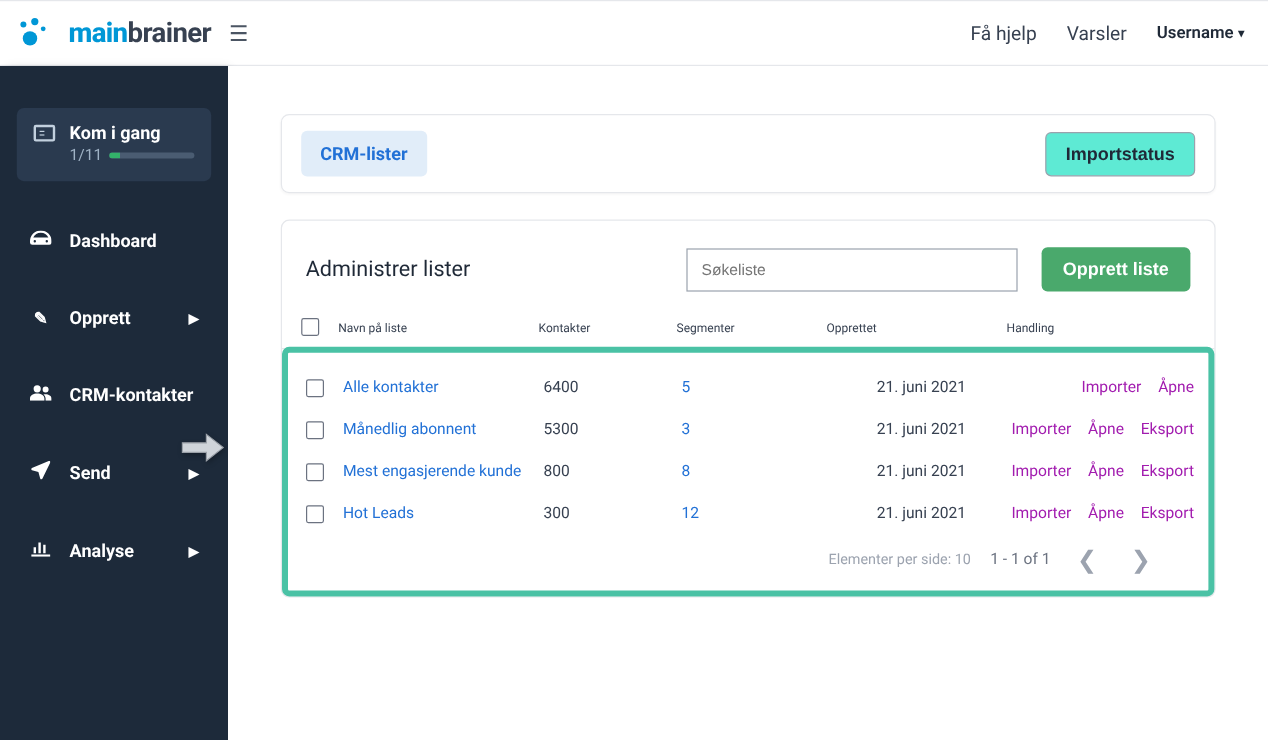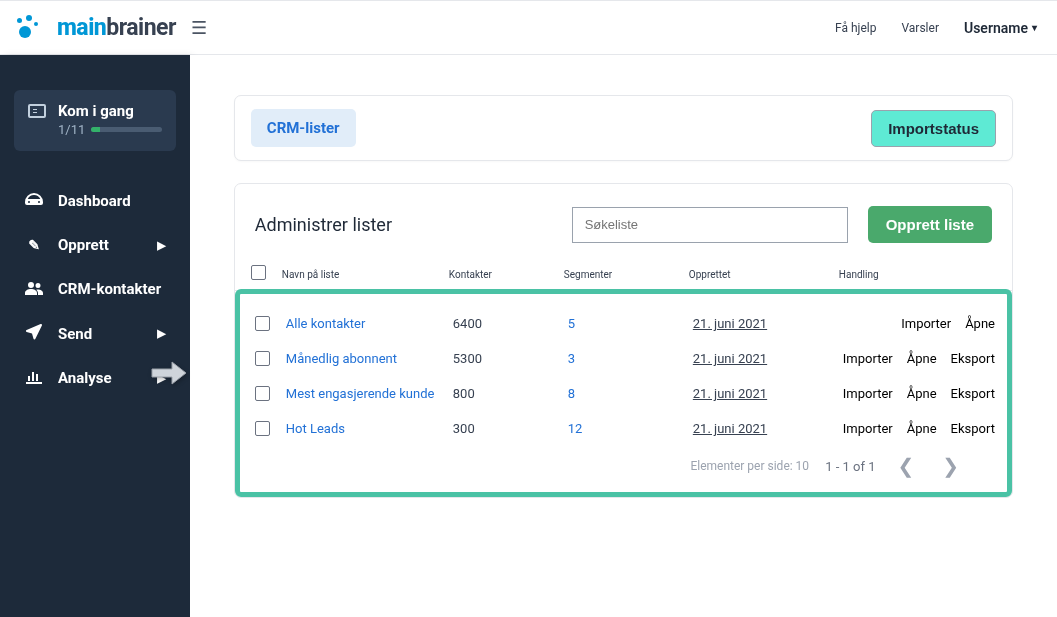--- a/index.html
+++ b/index.html
@@ -10,36 +10,36 @@
 .logo-dots { position: relative; width: 26px; height: 26px; }
 .logo-dots span { position: absolute; border-radius: 50%; background: #0097d6; }
 .d1 { width: 6px; height: 6px; left: 11px; top: 0; }
 .d2 { width: 5px; height: 5px; left: 2px; top: 3px; }
 .d3 { width: 12px; height: 12px; left: 4px; top: 11px; }
 .d4 { width: 4px; height: 4px; left: 19px; top: 7px; }
 .logo-text { font-size: 23px; font-weight: 700; color: #374151; letter-spacing: -0.5px; }
 .logo-text b { color: #0097d6; font-weight: 800; }
 .hamburger { margin-left: 15px; color: #4b5563; font-size: 18px; cursor: pointer; }
 .topbar-spacer { flex: 1; }
-.top-link { color: #374151; font-size: 12px; margin-right: 25px; cursor: pointer; text-align: center; }
+.top-link { color: #374151; font-size: 16px; margin-right: 25px; cursor: pointer; text-align: center; }
 .user-menu { color: #1f2937; font-size: 14px; font-weight: 600; cursor: pointer; display: flex; align-items: center; gap: 4px; margin-right: 10px; }
 .caret { font-size: 10px; }
 
 .layout { display: flex; height: calc(617px - 55px); }
 .sidebar { width: 226px; background: #1d2a3a; padding: 35px 14px 0 14px; color: #fff; box-shadow: 4px 0 8px -2px rgba(0,0,0,0.15); }
 .onboard { background: #2a3a4f; border-radius: 6px; padding: 12px 14px 14px 14px; display: flex; align-items: flex-start; gap: 12px; }
 .onboard-icon { width: 18px; height: 14px; border: 2px solid #c2d0de; border-radius: 2px; position: relative; margin-top: 2px; flex-shrink: 0; }
 .onboard-icon::before { content: ""; position: absolute; left: 3px; top: 3px; width: 4px; height: 1px; background: #c2d0de; box-shadow: 0 3px #c2d0de; }
 .onboard-body { flex: 1; }
 .onboard-title { font-size: 15px; font-weight: 700; }
 .onboard-sub { font-size: 13px; color: #9fb2c5; margin-top: 2px; display: flex; align-items: center; gap: 6px; }
 .prog { flex: 1; height: 5px; background: #4a5c72; border-radius: 3px; overflow: hidden; }
 .prog i { display: block; height: 100%; width: 12%; background: #33b26a; }
 
-.nav { margin-top: 30px; display: flex; flex-direction: column; gap: 4px; }
+.nav { margin-top: 30px; display: flex; flex-direction: column; gap: 24px; }
 .nav-item { display: flex; align-items: center; gap: 14px; color: #fff; font-size: 15px; font-weight: 700; padding: 11px 10px; border-radius: 5px; cursor: pointer; }
 .nav-item .icn { width: 20px; text-align: center; font-size: 14px; }
 .nav-item .exp { margin-left: auto; font-size: 11px; color: #fff; }
 
 .main { flex: 1; background: #fff; padding: 40px 44px 20px 44px; position: relative; }
 .box1 { background: #fff; border: 1px solid #e5e7eb; border-radius: 7px; padding: 13px 16px; display: flex; align-items: center; box-shadow: 0 1px 2px rgba(0,0,0,0.03); }
 .pill { background: #e1edf9; color: #2271d6; font-size: 15px; font-weight: 700; padding: 10px 16px; border-radius: 5px; }
 .btn-import { margin-left: auto; border: 1px solid #9aa2ad; border-radius: 5px; background: #5eead4; font-weight: 700; font-size: 15px; color: #1f2937; padding: 9px 16px; cursor: pointer; }
 
 .box2 { background: #fff; border: 1px solid #e5e7eb; border-radius: 7px; margin-top: 22px; position: relative; }
@@ -54,23 +54,23 @@
 .col-kont { width: 115px; }
 .col-seg { width: 125px; }
 .col-opp { width: 150px; }
 .col-hand { flex: 1; }
 
 .highlight { border: 5px solid #4ac2a5; border-radius: 6px; margin: -2px 0 0 0; padding: 12px 12px 6px 12px; }
 .row { display: flex; align-items: center; padding: 10px 0 10px 0; font-size: 13px; color: #374151; }
 .row .cb { margin-left: 3px; }
 .row .col-name { color: #2271d6; cursor: pointer; }
 .row .col-seg span { color: #2271d6; cursor: pointer; }
-.row .col-opp { text-align: left; text-decoration: underline; }
+.row .col-opp { text-align: center; }
 .actions { display: flex; gap: 14px; margin-left: auto; }
-.actions a { color: #000000; cursor: pointer; font-size: 13px; }
+.actions a { color: #a21caf; cursor: pointer; font-size: 13px; }
 
 .pager { display: flex; align-items: center; justify-content: flex-end; gap: 16px; padding: 8px 30px 8px 0; font-size: 13px; color: #6b7280; }
 .pager .label { color: #9ca3af; font-size: 12px; }
 .pager .pgbtn { color: #9ca3af; font-size: 20px; cursor: pointer; padding: 0 6px; }
 
 .arrow-callout { position: absolute; left: -40px; top: 305px; }
 .arrow-callout svg { filter: drop-shadow(1px 2px 2px rgba(0,0,0,0.25)); }
 </style>
 </head>
 <body>

